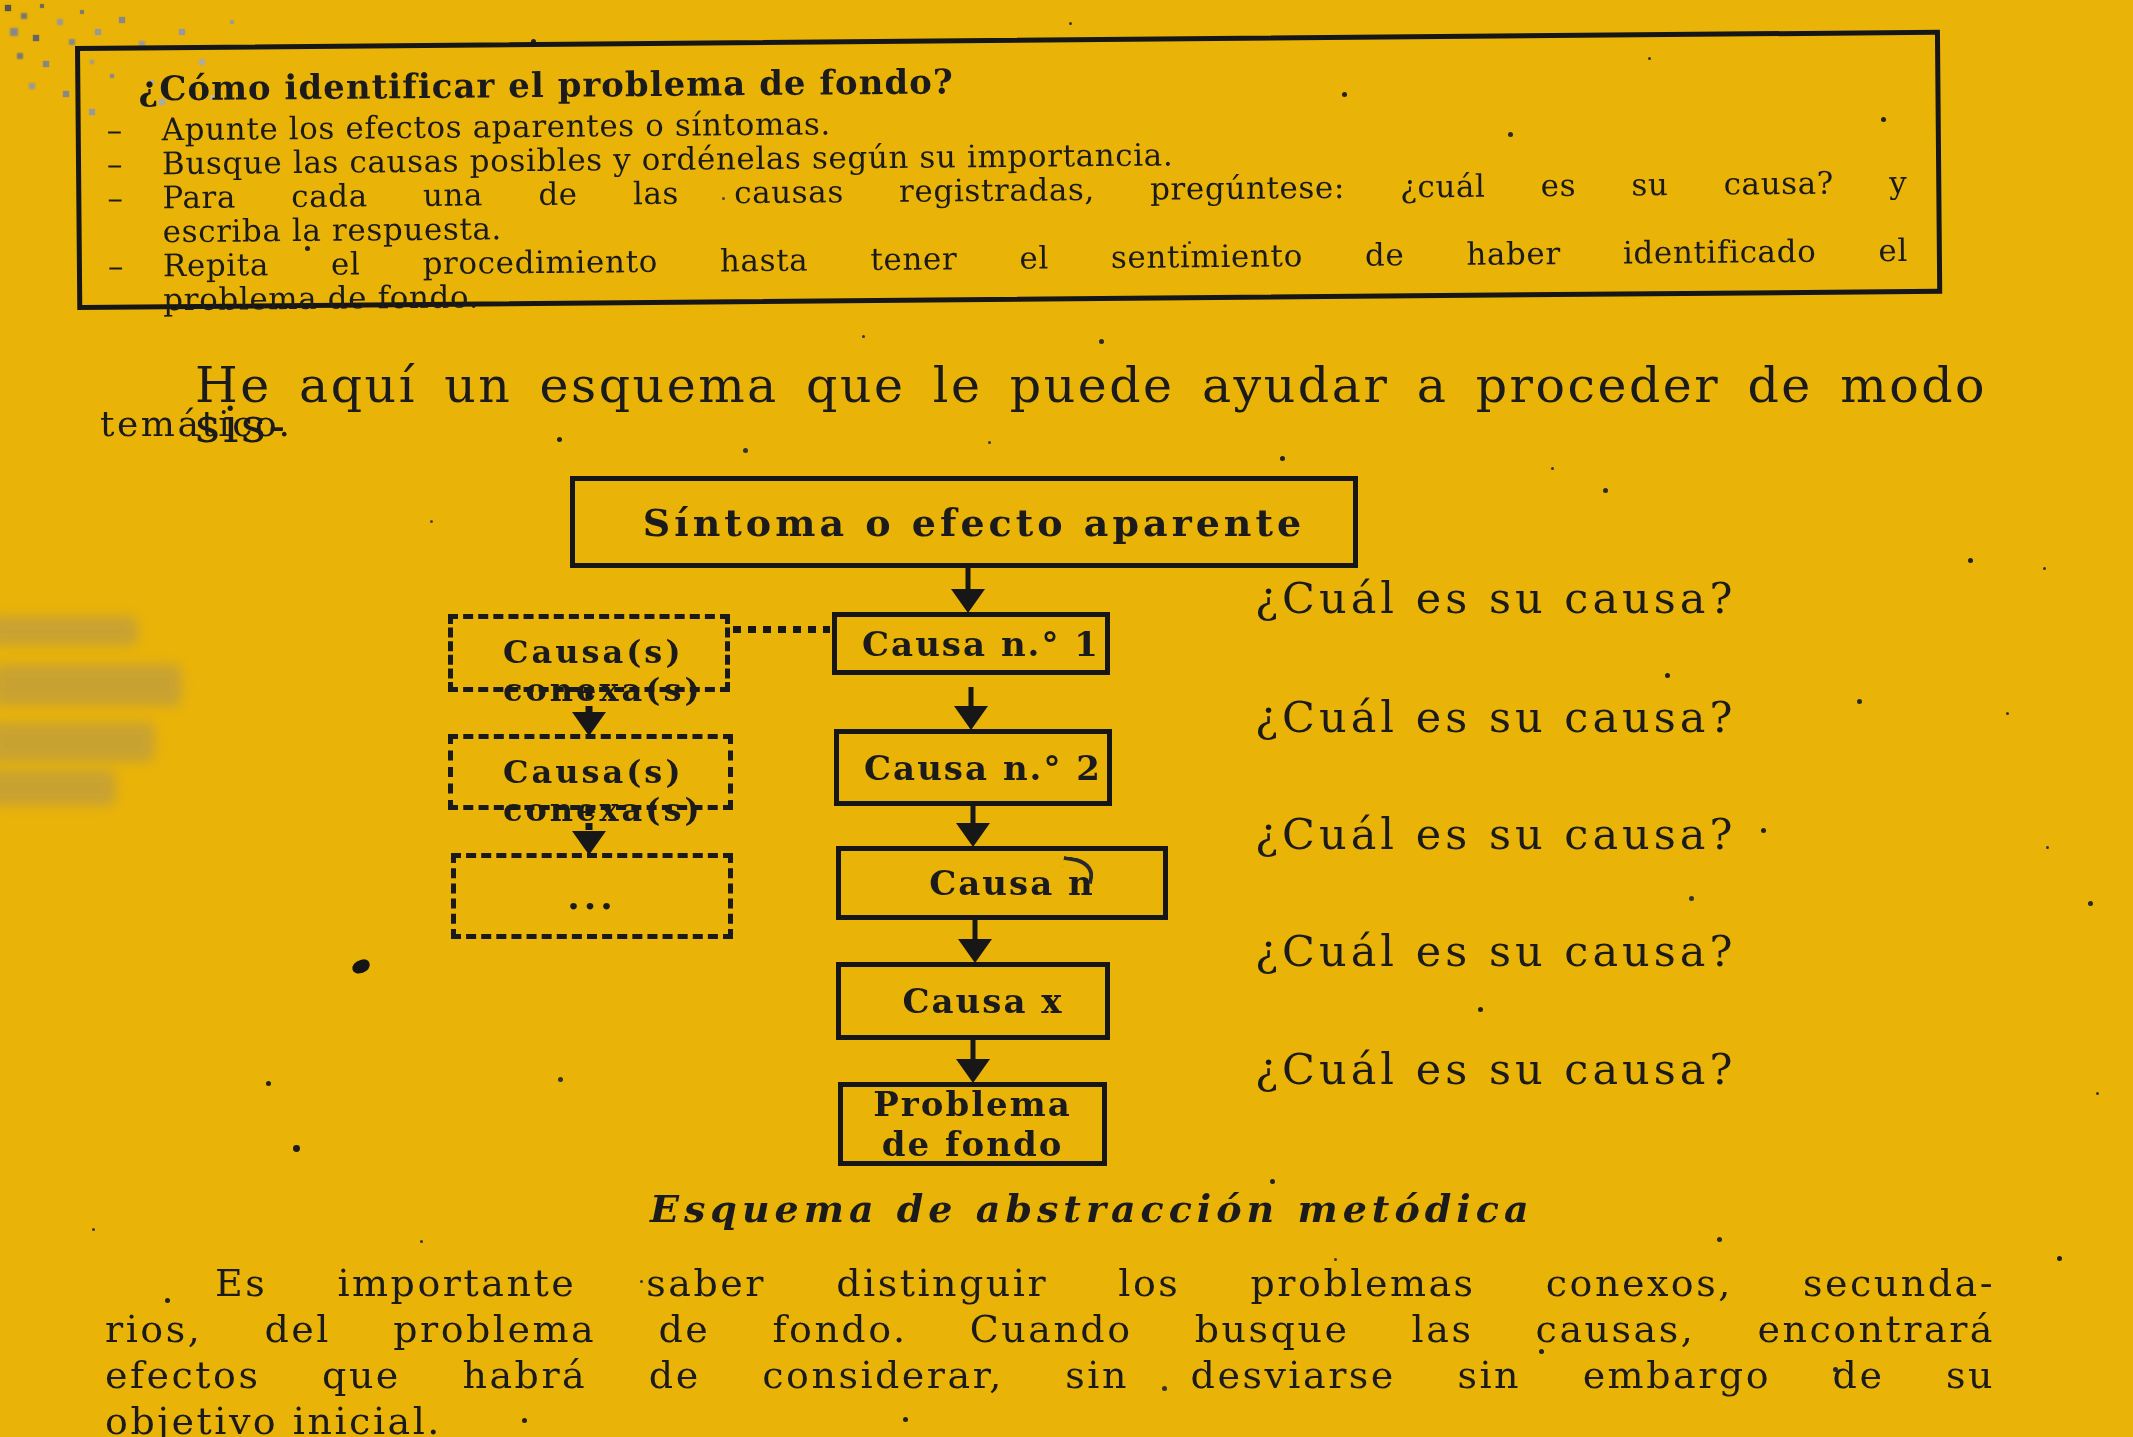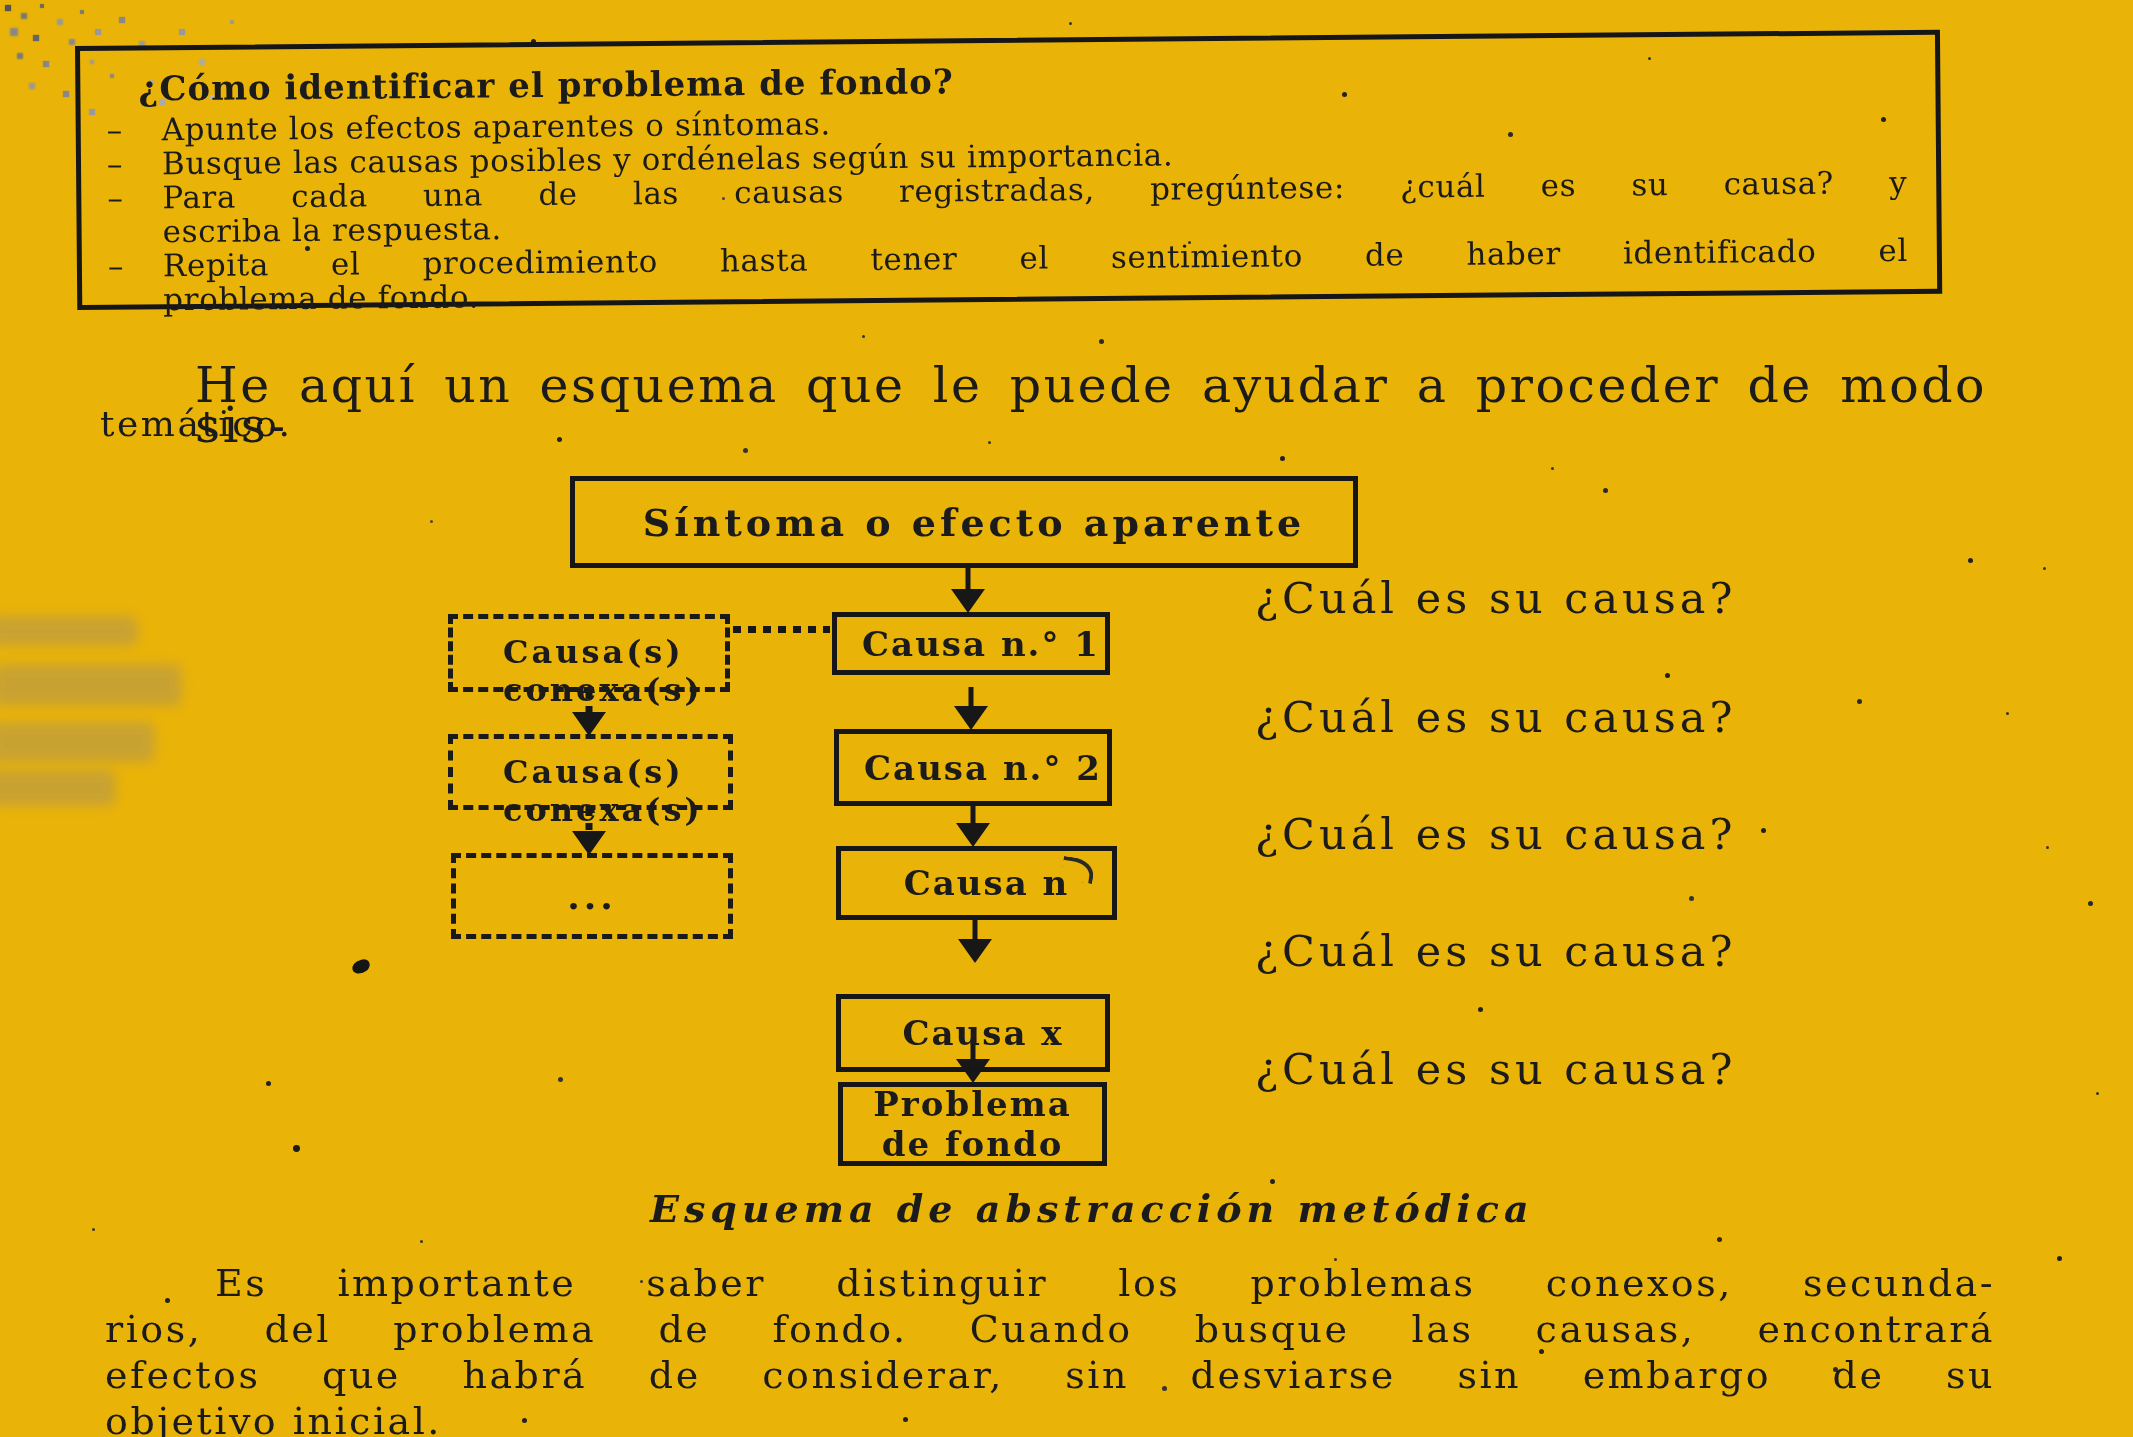--- a/index.html
+++ b/index.html
@@ -44,22 +44,22 @@
   
   .fc-box{
     position:absolute;border:5px solid #161616;box-sizing:border-box;
     display:flex;align-items:center;justify-content:center;
     font-weight:bold;text-align:center;background:transparent;padding-left:20px;
   }
   .symptom{left:570px;top:476px;width:788px;height:92px;font-size:38px;letter-spacing:4px;}
   .chain{font-size:34px;letter-spacing:2px;}
   .c1{left:832px;top:612px;width:278px;height:63px;}
   .c2{left:834px;top:729px;width:278px;height:77px;}
-  .c3{left:836px;top:846px;width:281px;height:74px;}
-  .c4{left:836px;top:962px;width:274px;height:78px;margin-top:32px;}
+  .c3{left:836px;top:846px;width:332px;height:74px;}
+  .c4{left:836px;top:962px;width:274px;height:78px;}
   .c5{left:838px;top:1082px;width:269px;height:84px;font-size:34px;line-height:40px;padding:0 12px;}
   .side-box{
     position:absolute;border:5px dashed #1a1a1a;box-sizing:border-box;
     font-weight:bold;font-size:32px;letter-spacing:3px;line-height:38px;
     padding:14px 0 0 50px;
   }
   .d1{left:448px;top:614px;width:282px;height:78px;}
   .d2{left:448px;top:734px;width:285px;height:76px;}
   .d3{left:451px;top:853px;width:282px;height:86px;padding:0 0 0 0;
       display:flex;align-items:center;justify-content:center;font-size:36px;letter-spacing:4px;}

